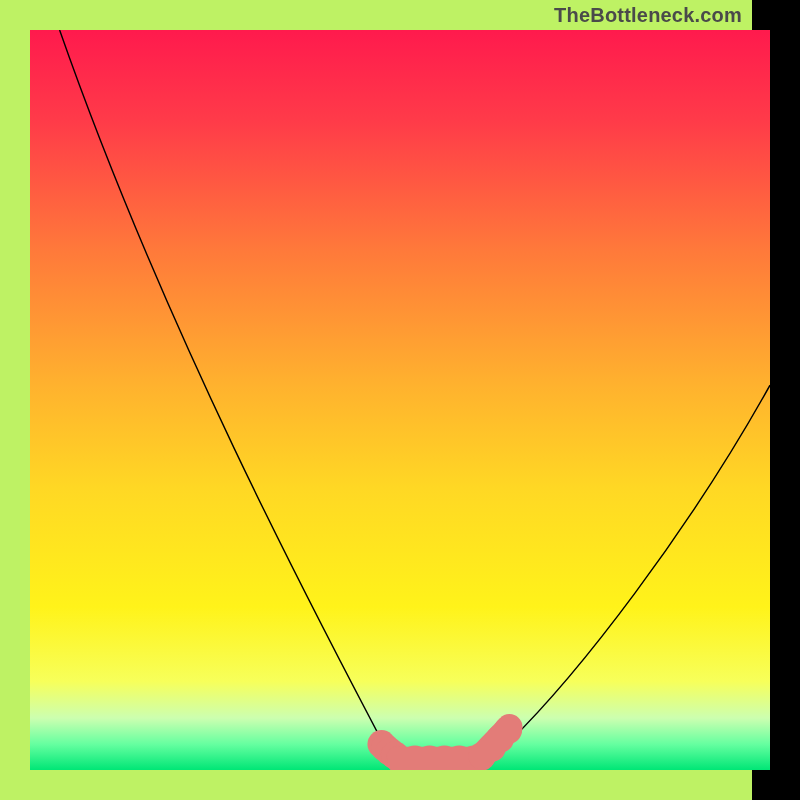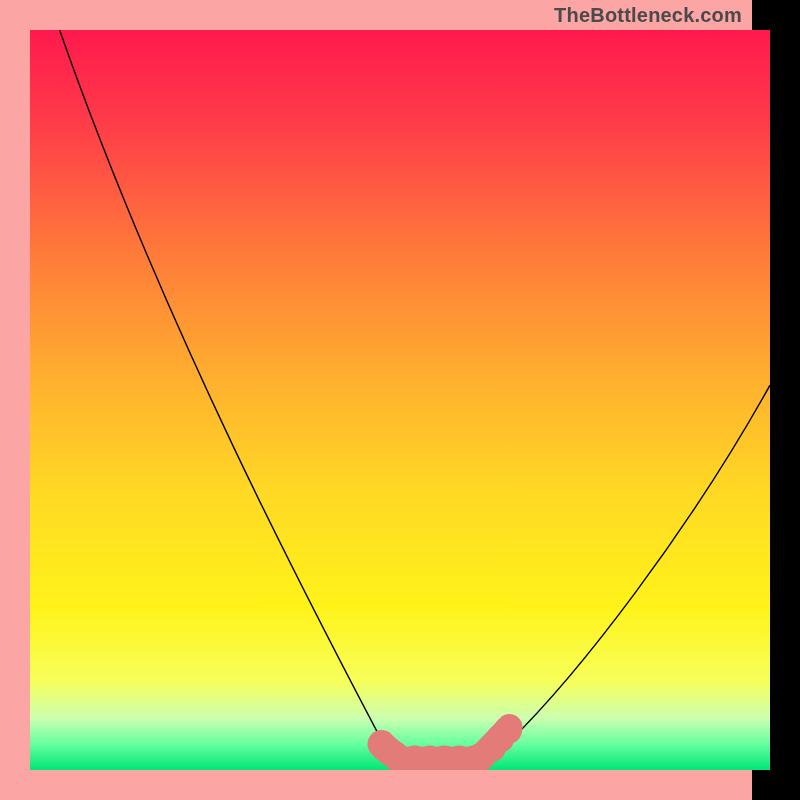--- a/index.html
+++ b/index.html
@@ -1,21 +1,21 @@
 <!DOCTYPE html>
 <html><head>
 <meta charset="utf-8">
 <style>
   * { margin: 0; padding: 0; box-sizing: border-box; }
   html, body { width: 800px; height: 800px; overflow: hidden; background: #000; }
   .frame {
     position: relative;
     width: 752px;
     height: 800px;
-    background: #fca5a5;
+    background: #bef264;
   }
   .watermark {
     position: absolute;
     top: 4px;
     right: 10px;
     font-family: Arial, Helvetica, sans-serif;
     font-size: 20px;
     font-weight: 600;
     color: #4a4a4a;
     letter-spacing: 0.2px;

